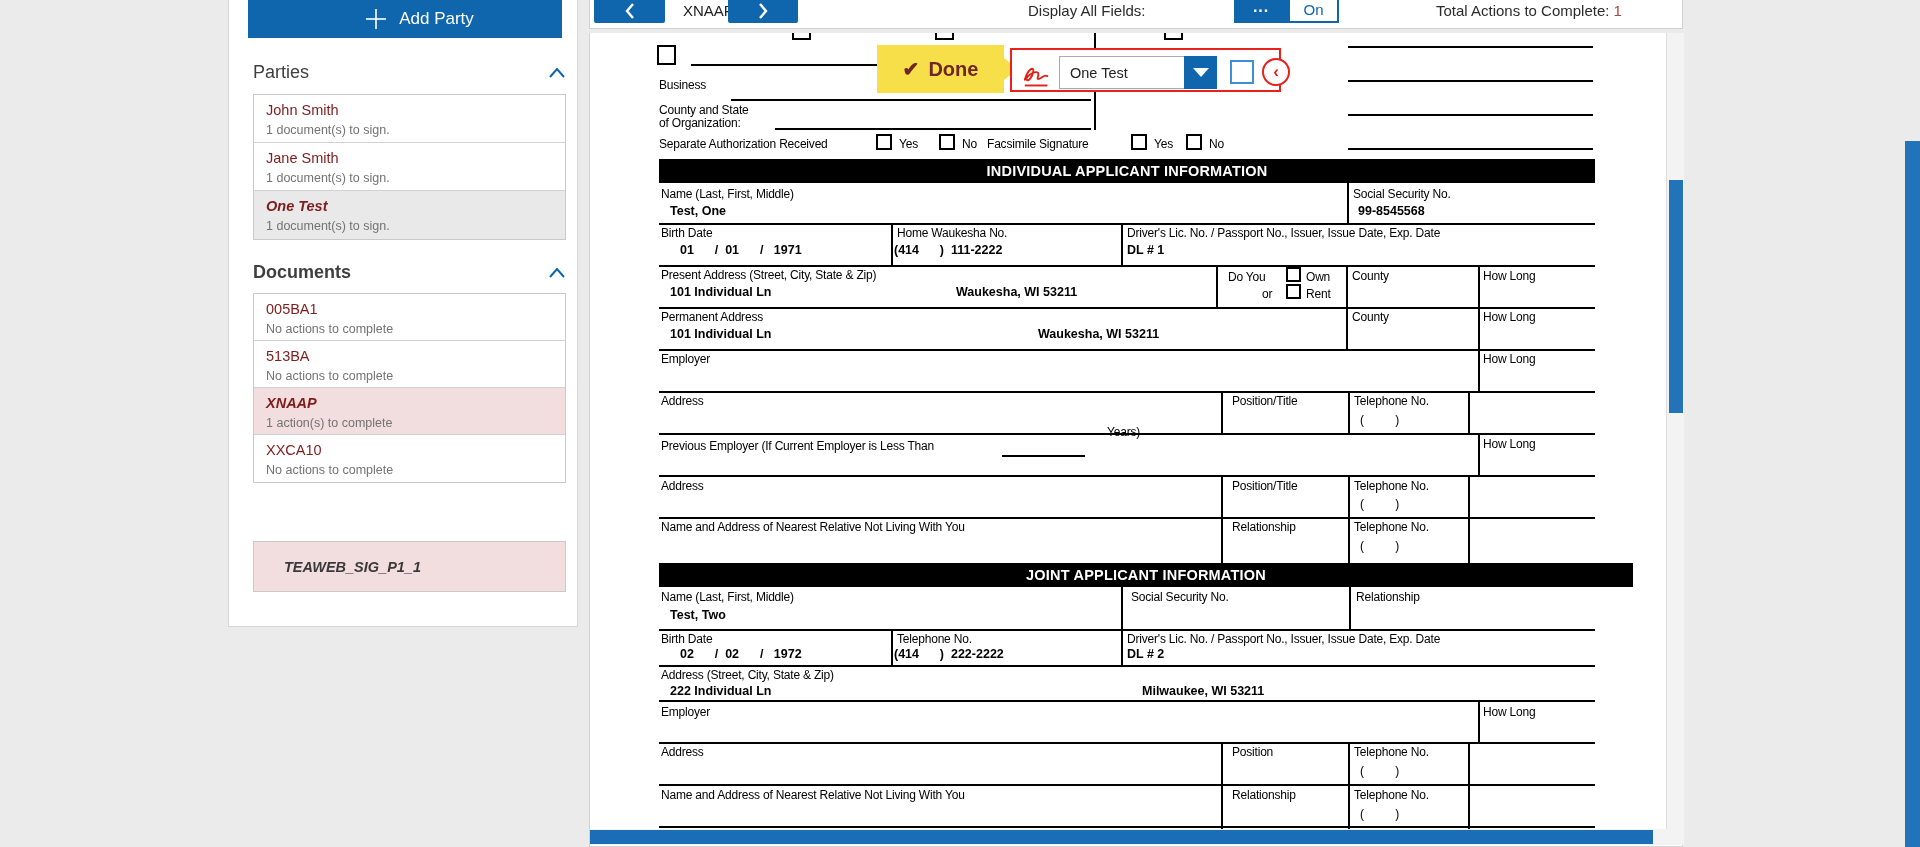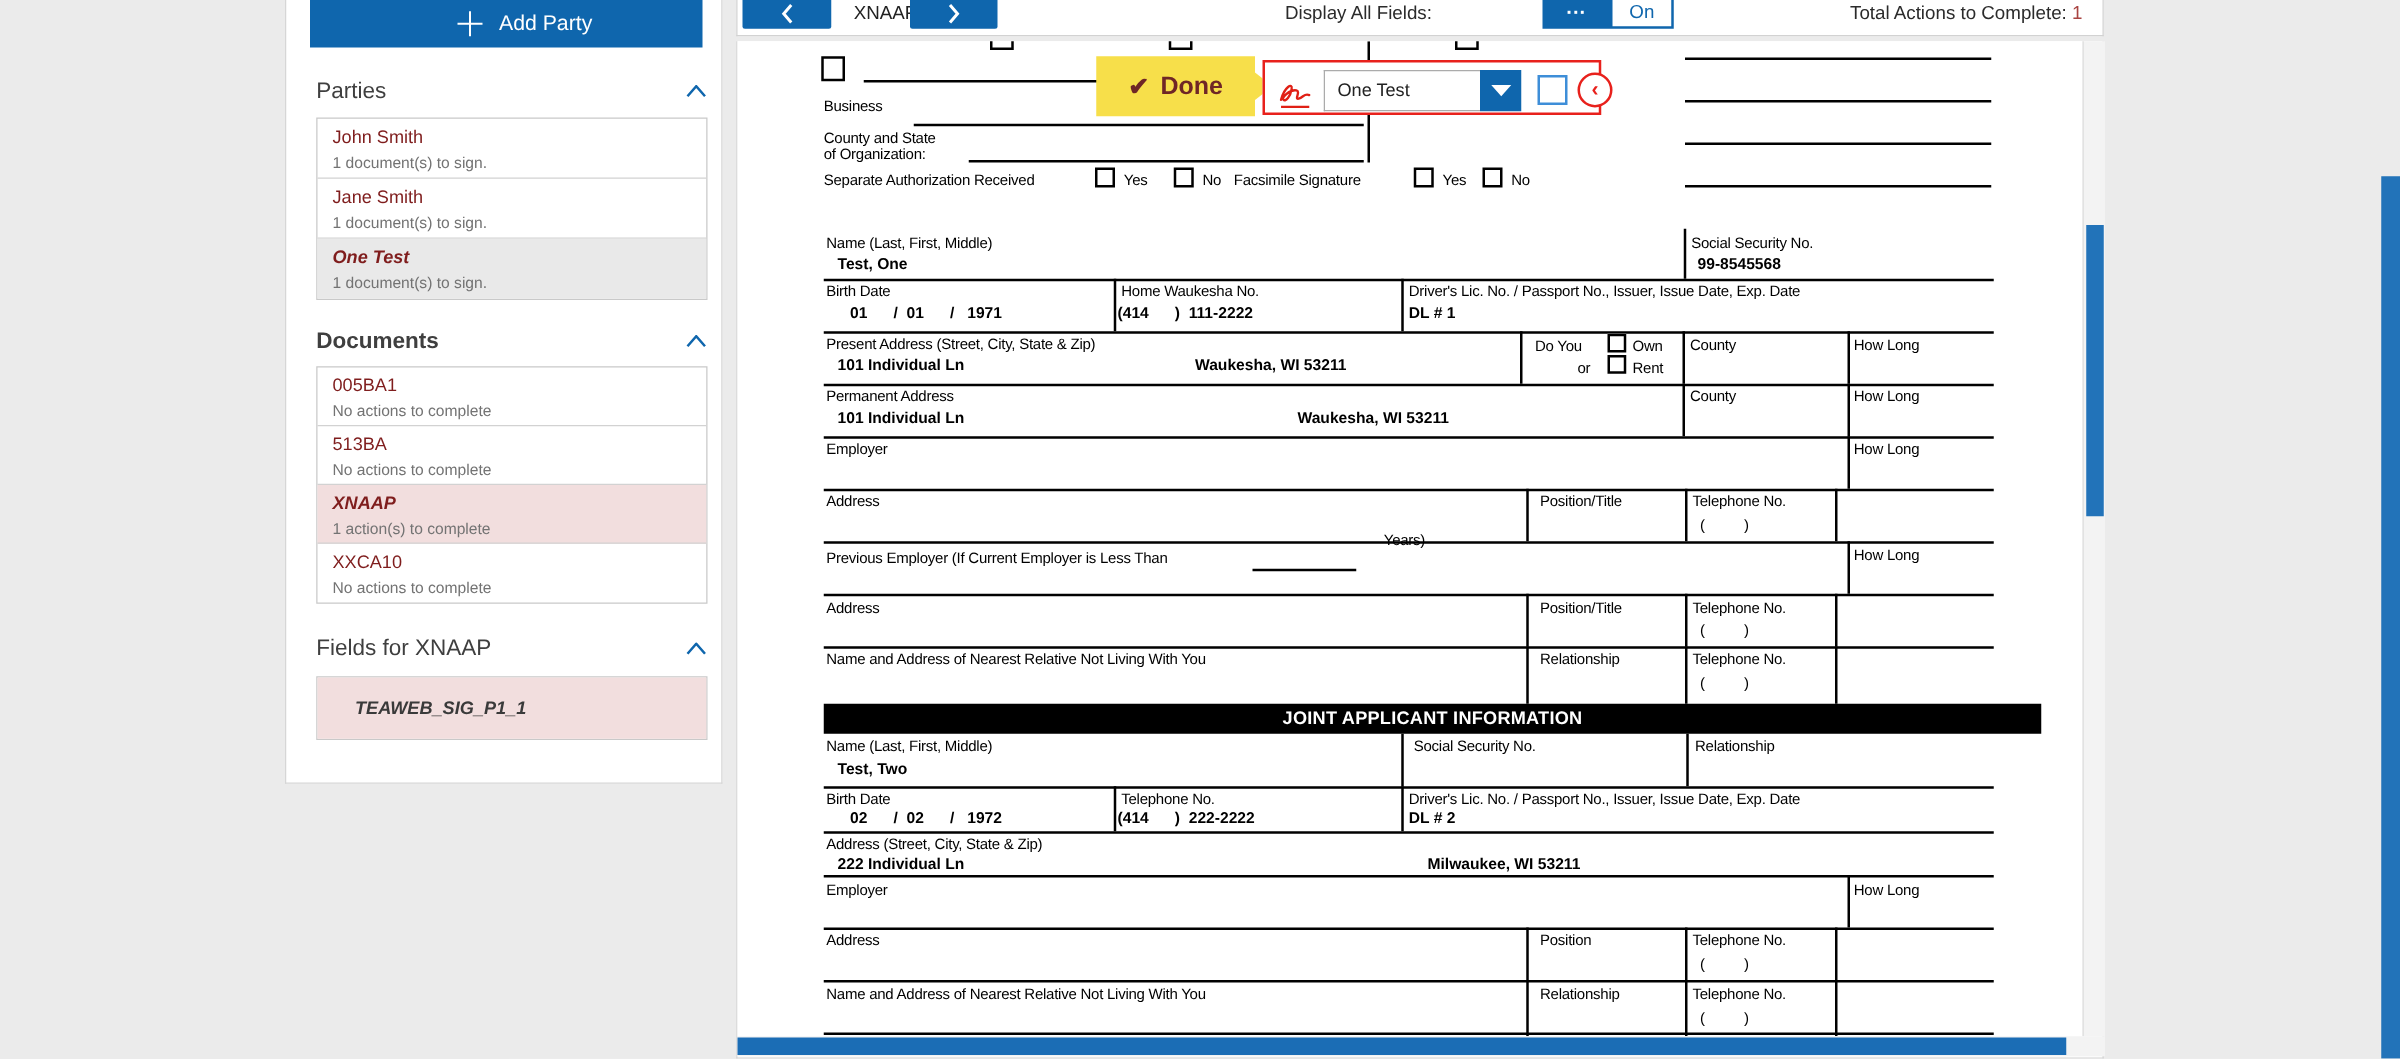--- a/index.html
+++ b/index.html
@@ -128,26 +128,20 @@
       <div class="lrow sel-pink" style="height:47px;">
         <div class="t hl-name">XNAAP</div>
         <div class="s">1 action(s) to complete</div>
       </div>
       <div class="lrow" style="height:47px;">
         <div class="t">XXCA10</div>
         <div class="s">No actions to complete</div>
       </div>
     </div>
 
-    <div class="sec-head" style="top:508px;">
-      <span class="sec-title">Fields for XNAAP</span>
-      <svg width="18" height="10" viewBox="0 0 18 10">
-        <polyline points="2,9 9,1 16,9" fill="none" stroke="#0f66ad" stroke-width="2"></polyline>
-      </svg>
-    </div>
     <div class="listbox sel-pink" style="top:541px;">
       <div class="lrow sel-pink" style="height:49px; padding:15px 0 0 30px; border-bottom:none;">
         <div class="t hl-name" style="color:#3a3a3a;">TEAWEB_SIG_P1_1</div>
       </div>
     </div>
   </div>
 
   <div id="toolbar" class="abs">
     <div class="tb-btn" style="left:4px; width:71px;">
       <svg width="14" height="20" viewBox="0 0 14 20">
@@ -166,21 +160,21 @@
          display:flex; align-items:flex-end; justify-content:center; font-size:16px; font-weight:bold;
          padding-bottom:3px; cursor:pointer;">
       <span>···</span>
     </div>
     <div class="abs" style="left:698px; top:-14px; width:51px; height:37px; background:#fff;
          border:2px solid #0f66ad; color:#0f66ad; display:flex; align-items:flex-end; justify-content:center;
          font-size:15px; padding-bottom:3px; cursor:pointer;">
       <span>On</span>
     </div>
 
-    <span class="tb-text" style="left:890px;text-align:right;"><span>Total Actions to Complete:</span>&nbsp;<span class="red-num">1</span></span>
+    <span class="tb-text" style="left:846px;text-align:right;"><span>Total Actions to Complete:</span>&nbsp;<span class="red-num">1</span></span>
   </div>
 
   <div id="viewer" class="abs">
     <div id="page">
 
       <span class="cbx" style="left:202px; top:-9px; width:19px;"></span>
       <span class="cbx" style="left:345px; top:-9px; width:19px;"></span>
       <span class="cbx" style="left:574px; top:-9px; width:19px;"></span>
       <span class="cbx" style="left:67px; top:12px; width:19px; height:20px;"></span>
       <div class="hl" style="left:101px; top:31px; width:218px;"></div>
@@ -201,20 +195,23 @@
       <span class="fl" style="left:564px; top:104px;">Yes</span>
       <span class="cbx" style="left:596px; top:101px;"></span>
       <span class="fl" style="left:619px; top:104px;">No</span>
 
       <div class="vl" style="left:504px; top:0; height:97px;"></div>
       <div class="hl" style="left:758px; top:13px; width:245px;"></div>
       <div class="hl" style="left:758px; top:47px; width:245px;"></div>
       <div class="hl" style="left:758px; top:81px; width:245px;"></div>
       <div class="hl" style="left:758px; top:115px; width:245px;"></div>
 
+      <div class="bar" style="left:69px; top:126px; width:936px;">
+        <span>INDIVIDUAL APPLICANT INFORMATION</span>
+      </div>
 
       <div class="vl" style="left:757px; top:150px; height:40px;"></div>
       <span class="fl" style="left:71px; top:154px;">Name (Last, First, Middle)</span>
       <span class="fv" style="left:80px; top:171px;">Test, One</span>
       <span class="fl" style="left:763px; top:154px;">Social Security No.</span>
       <span class="fv" style="left:768px; top:171px;">99-8545568</span>
 
       <div class="hl" style="left:69px; top:190px; width:936px;"></div>
       <div class="vl" style="left:301px; top:190px; height:42px;"></div>
       <div class="vl" style="left:531px; top:190px; height:42px;"></div>

